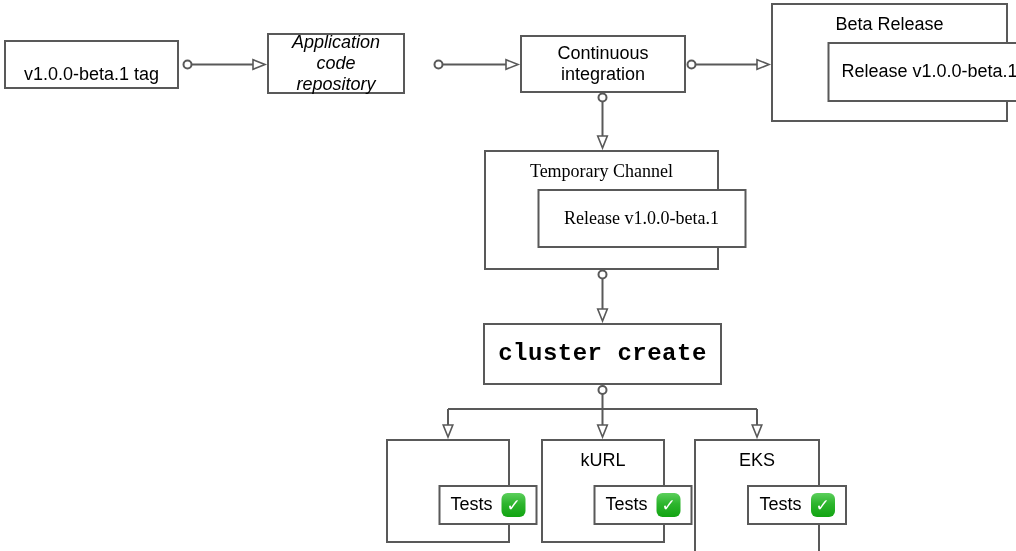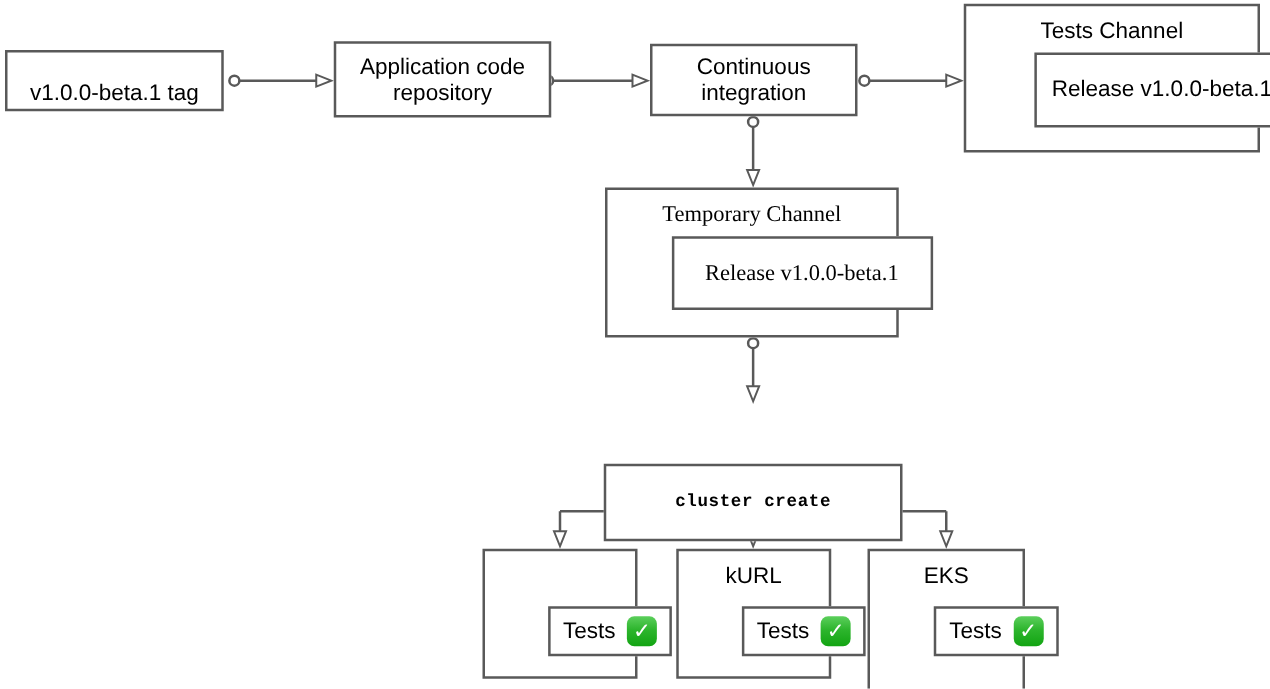--- a/index.html
+++ b/index.html
@@ -23,21 +23,21 @@
     border:2px solid #595959;text-align:center;
   }
   .group-title{margin-top:9px;line-height:1.15;}
   .inner{
     position:absolute;box-sizing:border-box;background:#ffffff;
     border:2px solid #595959;display:flex;align-items:center;justify-content:center;
     gap:9px;left:50%;transform:translateX(-50%);line-height:1.1;margin-left:40px;
   }
   .mono{
     font-family:"Liberation Mono","DejaVu Sans Mono",monospace;
-    font-weight:bold;font-size:14px;letter-spacing:0.5px;margin-top:48px;
+    font-weight:bold;font-size:24px;letter-spacing:0.5px;
   }
   .check-icon{
     display:inline-flex;align-items:center;justify-content:center;
     width:24px;height:24px;border-radius:6px;flex:0 0 auto;
     background:linear-gradient(180deg,#5ccf5c 0%,#2db52d 45%,#12a412 100%);
     color:#ffffff;font-weight:bold;font-size:17px;
     font-family:"DejaVu Sans",sans-serif;
   }
 </style>
 </head>
@@ -83,30 +83,30 @@
       <polygon points="448,437 443.2,425 452.8,425"></polygon>
       <polygon points="602.5,437 597.7,425 607.3,425"></polygon>
       <polygon points="757,437 752.2,425 761.8,425"></polygon>
     </g>
   </svg>
 
   <div class="node" style="left:4px;top:40px;width:175px;height:49px;align-items:flex-end;">
     <span>v1.0.0-beta.1 tag</span>
   </div>
 
-  <div class="node" style="left:267px;top:33px;width:174px;height:61px;">
+  <div class="node" style="left:267px;top:33px;width:138px;height:61px;font-style:italic;">
     <span>Application code repository</span>
   </div>
 
   <div class="node" style="left:520px;top:35px;width:166px;height:58px;">
     <span>Continuous integration</span>
   </div>
 
   <div class="group" style="left:771px;top:3px;width:237px;height:119px;">
-    <div class="group-title">Tests Channel</div>
+    <div class="group-title">Beta Release</div>
     <div class="inner" style="top:37px;width:205px;height:60px;">
       <span>Release v1.0.0-beta.1</span>
     </div>
   </div>
 
   <div class="group" style="left:484px;top:150px;width:235px;height:120px;font-family:Liberation Serif, serif;">
     <div class="group-title">Temporary Channel</div>
     <div class="inner" style="top:37px;width:209px;height:59px;">
       <span>Release v1.0.0-beta.1</span>
     </div>

